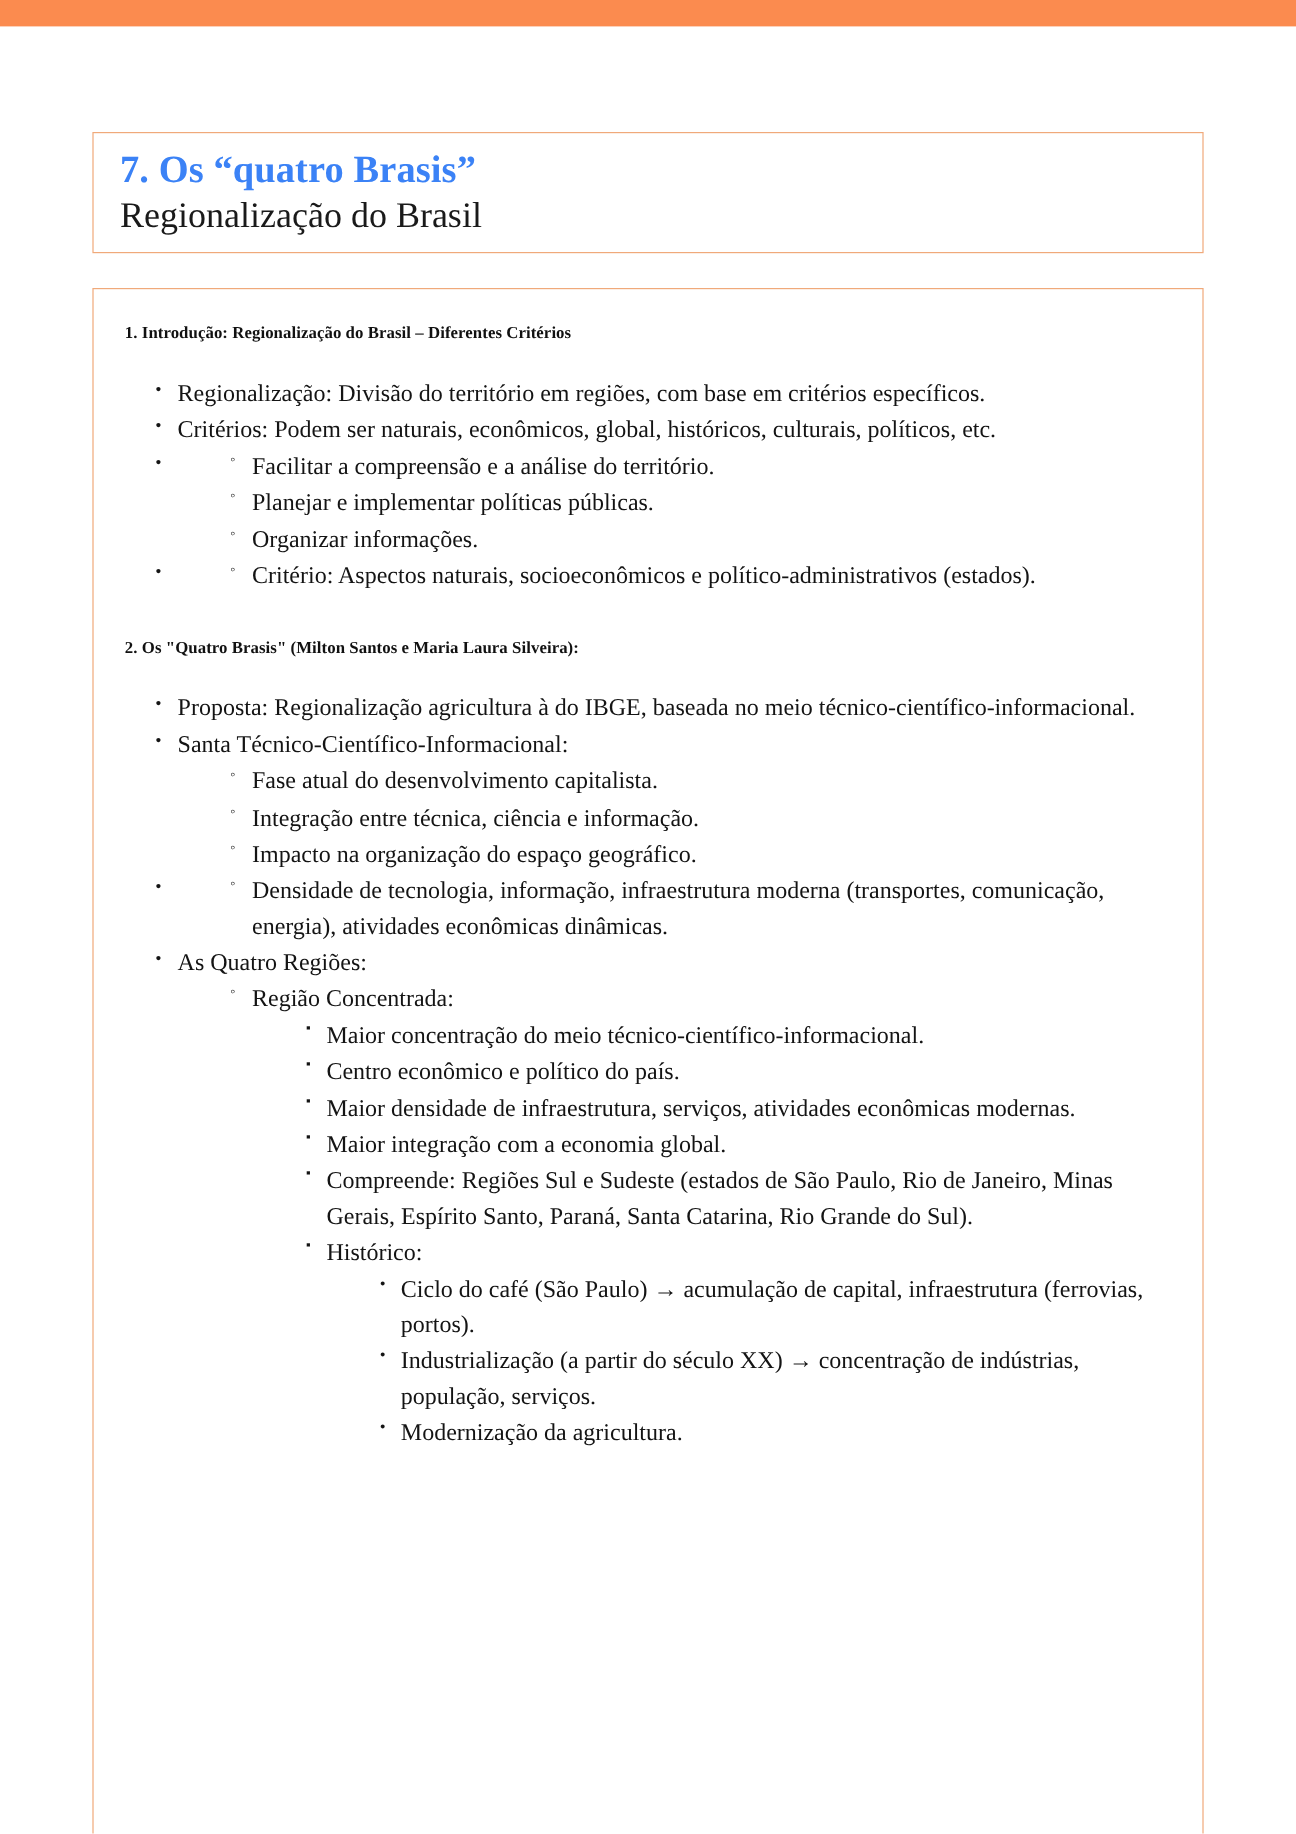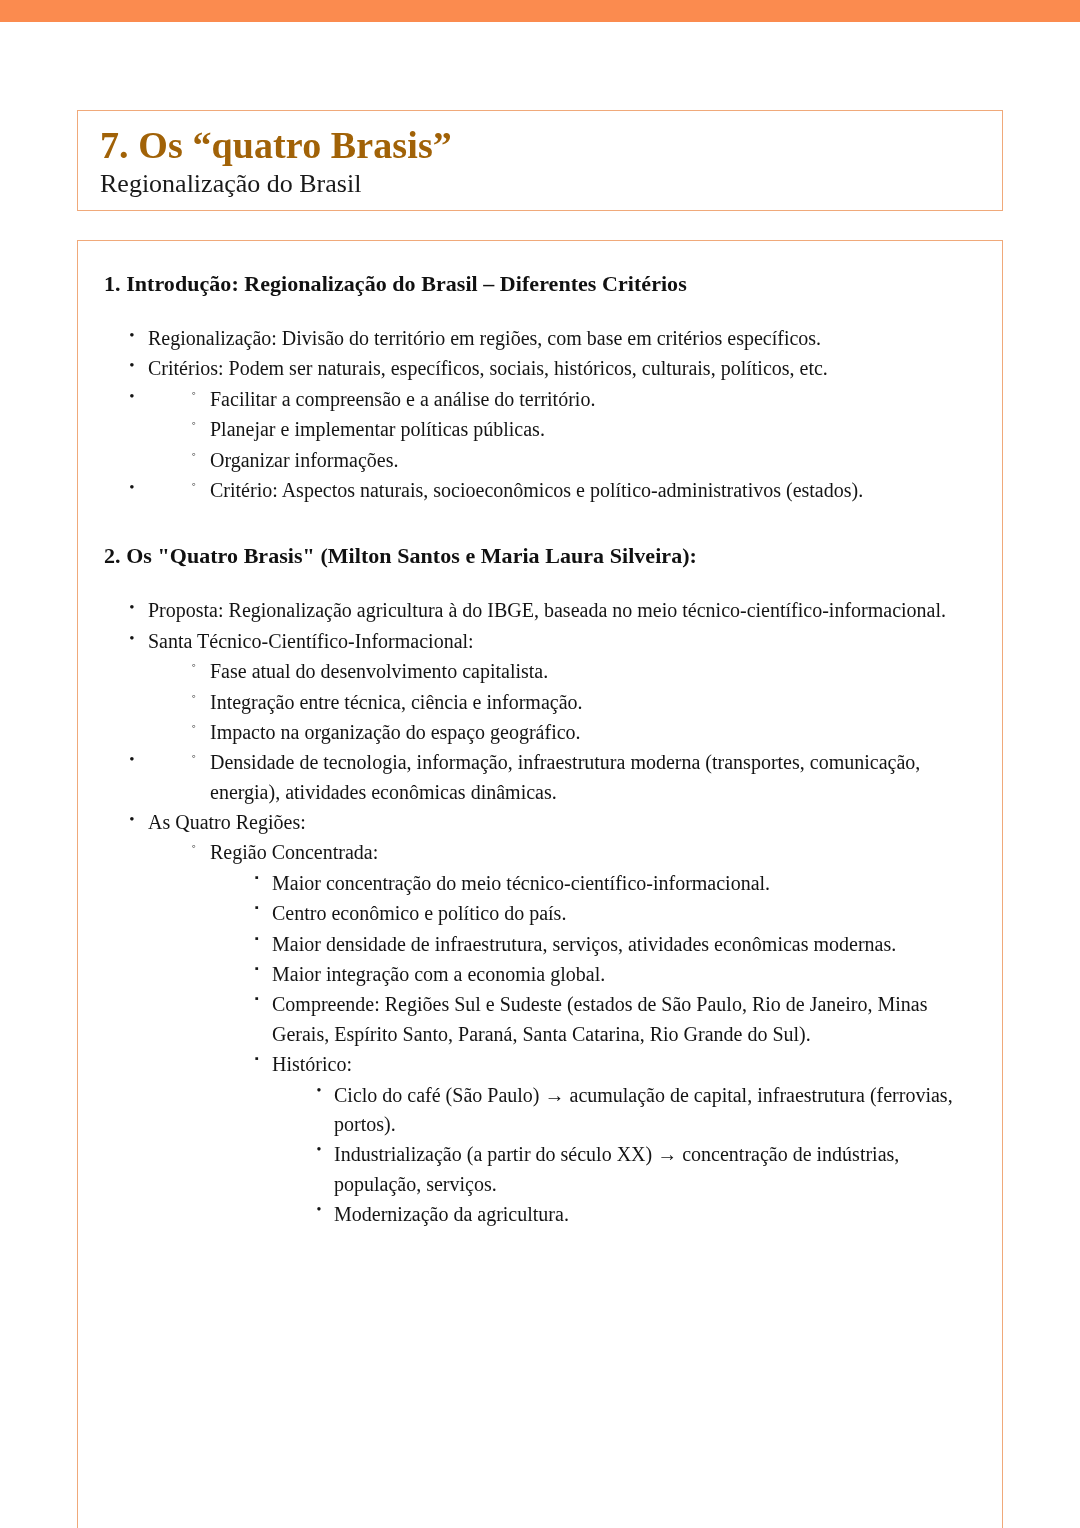--- a/index.html
+++ b/index.html
@@ -33,29 +33,29 @@
     width: 926px;
     height: 101px;
     border: 1.5px solid #f0a97a;
     box-sizing: border-box;
     background: #ffffff;
   }
   .title-inner {
     padding: 13px 0 0 22px;
   }
   .doc-title {
-    color: #a16207;
-    font-size: 38px;
+    color: #3b82f6;
+    font-size: 32px;
     font-weight: bold;
     line-height: 1.12;
     letter-spacing: 0.1px;
   }
   .doc-subtitle {
     color: #1a1a1a;
-    font-size: 26px;
+    font-size: 30px;
     line-height: 1.25;
     margin-top: 1px;
   }
 
   
   .content-box {
     position: absolute;
     left: 77px;
     top: 240px;
     width: 926px;
@@ -63,21 +63,21 @@
     border: 1.5px solid #f0a97a;
     box-sizing: border-box;
     background: #ffffff;
   }
   .content-inner {
     padding: 30px 24px 0 26px;
   }
 
   
   .section-heading {
-    font-size: 22px;
+    font-size: 14px;
     font-weight: bold;
     color: #111111;
     margin: 0 0 27px 0;
     letter-spacing: 0.05px;
   }
   .section-heading.spaced-top {
     margin-top: 38px;
   }
 
   
@@ -140,21 +140,21 @@
 <div class="content-box">
   <div class="content-inner" id="content-root">
       <div class="section-heading">1. Introdução: Regionalização do Brasil – Diferentes Critérios</div>
       <ul class="lvl l1">
         <li>
           <span class="marker">•</span>
           <span class="txt">Regionalização: Divisão do território em regiões, com base em critérios específicos.</span>
         </li>
         <li>
           <span class="marker">•</span>
-          <span class="txt">Critérios: Podem ser naturais, específicos, sociais, históricos, culturais, políticos, etc.</span>
+          <span class="txt">Critérios: Podem ser naturais, econômicos, global, históricos, culturais, políticos, etc.</span>
         </li>
         <li>
           <span class="marker">•</span>
           <ul class="lvl l2">
             <li>
               <span class="marker">◦</span>
               <span class="txt">Facilitar a compreensão e a análise do território.</span>
             </li>
             <li>
               <span class="marker">◦</span>

